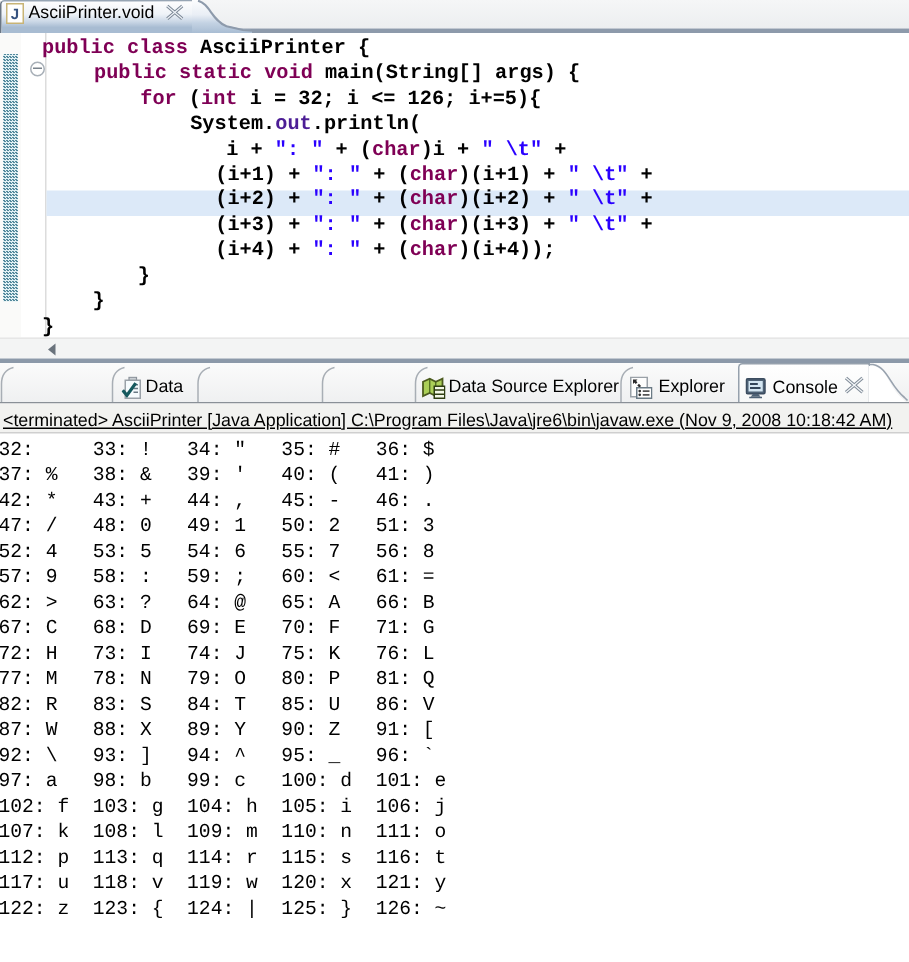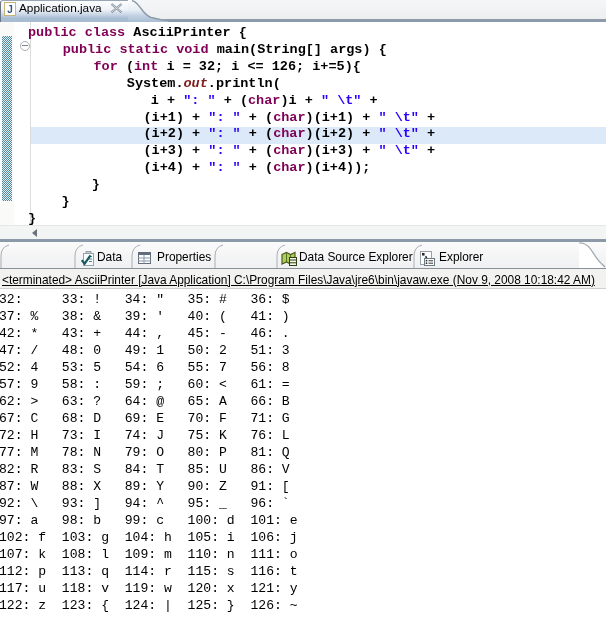--- a/index.html
+++ b/index.html
@@ -23,21 +23,21 @@
 #foldline{position:absolute;left:30px;top:0;width:1px;height:203px;background:#dcdcdc;}
 #foldicon{position:absolute;left:20px;top:19px;width:8px;height:8px;border:1px solid #a8b0b8;
   border-radius:50%;background:#fff;}
 #foldicon div{position:absolute;left:1px;top:3px;width:6px;height:1.2px;background:#7a838c;}
 #hl{position:absolute;left:31px;top:105.2px;width:575px;height:17.2px;background:#dce9f8;}
 #code{position:absolute;left:28px;top:3.4px;margin:0;
   font-family:"Liberation Mono",monospace;font-size:13.5px;line-height:16.85px;
   font-weight:bold;color:#000;white-space:pre;}
 .k{color:#7f0055;}
 .s{color:#2a00ff;}
-.f{color:#7f1d1d;font-style:italic;}
+.f{color:#4c1d95;}
 
 #hscroll{position:absolute;left:0;top:225px;width:606px;height:14px;background:#f3f4f4;border-top:1px solid #e6e6e6;box-sizing:border-box;}
 #harrow{position:absolute;left:32px;top:3px;width:0;height:0;
   border-top:4px solid transparent;border-bottom:4px solid transparent;border-right:5px solid #6a737c;}
 
 #sash{position:absolute;left:0;top:239px;width:606px;height:3px;background:#8c99a9;}
 
 #vbar{position:absolute;left:0;top:242px;width:606px;height:26px;
   background:linear-gradient(#fbfbfb,#eff0f1);}
 #vbarline{position:absolute;left:0;top:268px;width:606px;height:1px;background:#8a9097;}
@@ -67,21 +67,21 @@
           <linearGradient id="tg" x1="0" y1="0" x2="0" y2="1">
       <stop offset="0" stop-color="#fcfdfe"></stop>
             <stop offset="0.45" stop-color="#e9eef5"></stop>
       <stop offset="0.7" stop-color="#c3d2e3"></stop>
             <stop offset="1" stop-color="#a9bdd3"></stop>
     </linearGradient>
         </defs>
     <path d="M0,0 L4,0 C12,2 13,13 23,17 L34,19.5 L40,20 L40,22 L0,22 Z" fill="url(#tg)"></path>
     <path d="M4,0.5 C12,2.5 13,13.5 23,17.5 L34,20 L40,20.5" stroke="#8d9aab" stroke-width="1.4" fill="none"></path>
   </svg></div>
-  <div id="etabtext">Application.java</div>
+  <div id="etabtext">AsciiPrinter.void</div>
   <svg id="jicon" style="position:absolute;left:4px;top:2px;" width="12" height="14">
     <rect x="0.5" y="0.5" width="11" height="13" fill="#ffffff" stroke="#c8b476"></rect>
     <text x="6" y="10.5" font-size="10" font-weight="bold" fill="#35527f" text-anchor="middle" font-family="Liberation Sans">J</text>
   </svg>
   <svg id="etabx" style="position:absolute;left:110px;top:2px;" width="14" height="13">
     <path d="M1.5,2 L11.5,10.5 M11.5,2 L1.5,10.5" stroke="#7b8795" stroke-width="2.1" fill="none"></path>
     <path d="M1.5,2 L11.5,10.5 M11.5,2 L1.5,10.5" stroke="#eef2f7" stroke-width="0.8" fill="none"></path>
   </svg>
 
   <div id="editor">
@@ -135,30 +135,20 @@
       <svg class="icon" style="left:6px;" width="16" height="15">
         <rect x="5" y="0.5" width="5" height="3" fill="#c9ced3" stroke="#8a9199" stroke-width="0.8"></rect>
         <rect x="2.5" y="2.5" width="10" height="12" fill="#f6fbfd" stroke="#9aa1a8"></rect>
         <line x1="8" y1="5.5" x2="11" y2="5.5" stroke="#6a7a85"></line>
         <line x1="8" y1="8" x2="11" y2="8" stroke="#6a7a85"></line>
         <line x1="8" y1="10.5" x2="11" y2="10.5" stroke="#6a7a85"></line>
         <path d="M0.8,9.2 L3.6,12.6 L9.5,4.4" stroke="#15595e" stroke-width="2.2" fill="none"></path>
       </svg>
       <div class="lbl" style="left:22px;">Data</div>
     </div>
-    <div class="vtab" style="left:132px;width:82px;">
-      <svg class="icon" style="left:6px;" width="14" height="14">
-        <rect x="0.5" y="1.5" width="12" height="11" fill="#fdfdfd" stroke="#5f6d7d"></rect>
-        <rect x="0.5" y="1.5" width="12" height="2.5" fill="#5f6d7d"></rect>
-        <line x1="0.5" y1="7" x2="12.5" y2="7" stroke="#8c99a9"></line>
-        <line x1="0.5" y1="10" x2="12.5" y2="10" stroke="#8c99a9"></line>
-        <line x1="6" y1="4" x2="6" y2="12.5" stroke="#8c99a9"></line>
-      </svg>
-      <div class="lbl" style="left:25px;">Properties</div>
-    </div>
     <div class="vtab" style="left:277px;width:160px;">
       <svg class="icon" style="left:4px;" width="16" height="16">
         <path d="M1,3.5 L5.5,1.5 L9.5,3.5 L14,1.5 L14,11 L9.5,13 L5.5,11 L1,13 Z" fill="#abcf58" stroke="#4d5c20" stroke-width="1.2"></path>
         <path d="M5.5,1.5 L5.5,11 M9.5,3.5 L9.5,13" stroke="#45611b" stroke-width="0.8"></path>
         <rect x="8.5" y="6.5" width="7" height="8" fill="#f4f8e8" stroke="#2e3d12"></rect>
         <line x1="8.5" y1="9" x2="15.5" y2="9" stroke="#2e3d12"></line>
         <line x1="8.5" y1="11.8" x2="15.5" y2="11.8" stroke="#2e3d12"></line>
       </svg>
       <div class="lbl" style="left:22px;">Data Source Explorer</div>
     </div>
@@ -167,20 +157,35 @@
         <rect x="0.5" y="0.5" width="11" height="13" fill="#fdfdfd" stroke="#9aa1a8"></rect>
         <path d="M2,2 L5,2 L2,5 Z" fill="#2a2a2a"></path>
         <path d="M3,3 L7.5,7.5" stroke="#2a2a2a" stroke-width="1.6" stroke-dasharray="2,1.4"></path>
         <rect x="4.5" y="7.5" width="10" height="7" fill="#ffffff" stroke="#6a7a85"></rect>
         <circle cx="6.5" cy="9.7" r="0.9" fill="#333"></circle>
         <circle cx="6.5" cy="12.2" r="0.9" fill="#333"></circle>
         <line x1="8.5" y1="9.7" x2="13" y2="9.7" stroke="#555" stroke-width="1.2"></line>
         <line x1="8.5" y1="12.2" x2="13" y2="12.2" stroke="#555" stroke-width="1.2"></line>
       </svg>
       <div class="lbl" style="left:25px;">Explorer</div>
+    </div>
+    <div class="vtab" id="vconsole" style="left:492px;width:88px;">
+      <svg class="icon" style="left:4px;" width="14" height="14">
+        <rect x="0.5" y="0.5" width="12.5" height="10" rx="1" fill="#4d6175" stroke="#3c4d60"></rect>
+        <rect x="2" y="2" width="9.5" height="7" fill="#d4e6f2"></rect>
+        <line x1="3" y1="4" x2="8.2" y2="4" stroke="#33455a" stroke-width="1.3"></line>
+        <line x1="3" y1="6.6" x2="10" y2="6.6" stroke="#33455a" stroke-width="1.3"></line>
+        <path d="M5,10.5 L8.5,10.5 L10,12.5 L3.5,12.5 Z" fill="#4d6175"></path>
+        <line x1="2.5" y1="13" x2="11" y2="13" stroke="#4d6175" stroke-width="1"></line>
+      </svg>
+      <div class="lbl" style="left:22px;">Console</div>
+      <svg style="position:absolute;left:69px;top:6px;" width="16" height="15">
+        <path d="M2,3 L13,12.5 M13,3 L2,12.5" stroke="#828d99" stroke-width="2.2" fill="none"></path>
+        <path d="M2,3 L13,12.5 M13,3 L2,12.5" stroke="#f2f5f8" stroke-width="0.8" fill="none"></path>
+      </svg>
     </div>
     <svg id="vswoosh" style="position:absolute;left:579px;top:0;" width="27" height="26">
       <path d="M0,2 L3,2 C13,4 13,16 23,24 L25,26 L0,26 Z" fill="#ffffff"></path>
       <path d="M0,1 L3,1 C13,3 14,15 24,23 L26,25" fill="none" stroke="#98a2ae" stroke-width="1.1"></path>
     </svg>
   </div>
   <div id="vbarline"></div>
 
   <div id="chead">
       <div>&lt;terminated&gt; AsciiPrinter [Java Application] C:\Program Files\Java\jre6\bin\javaw.exe (Nov 9, 2008 10:18:42 AM)</div>

